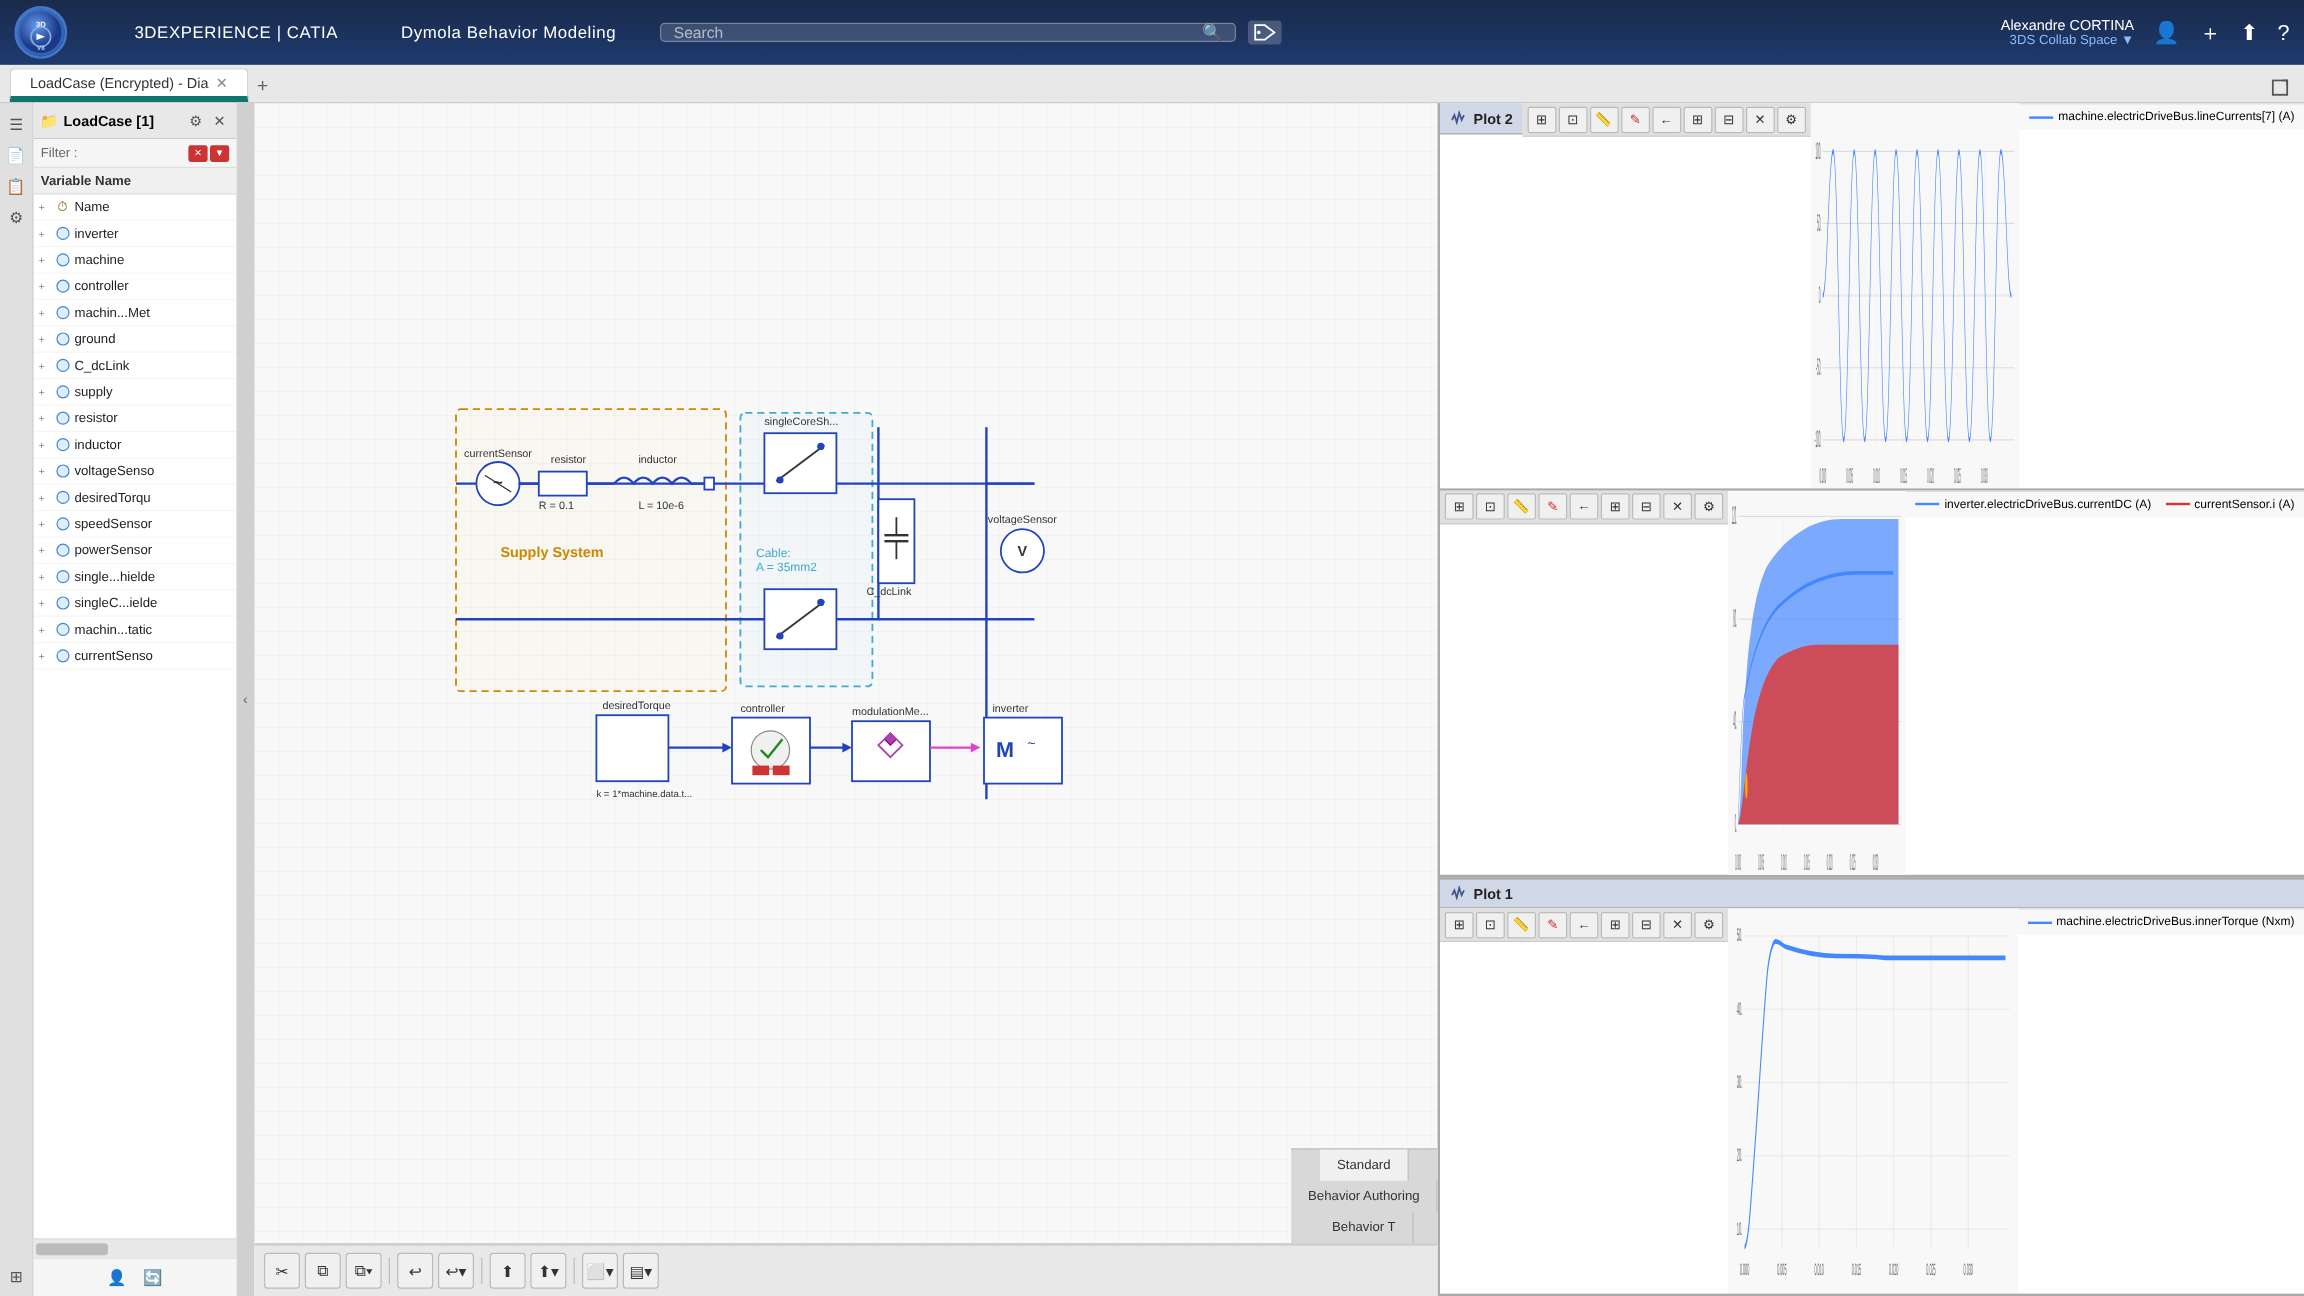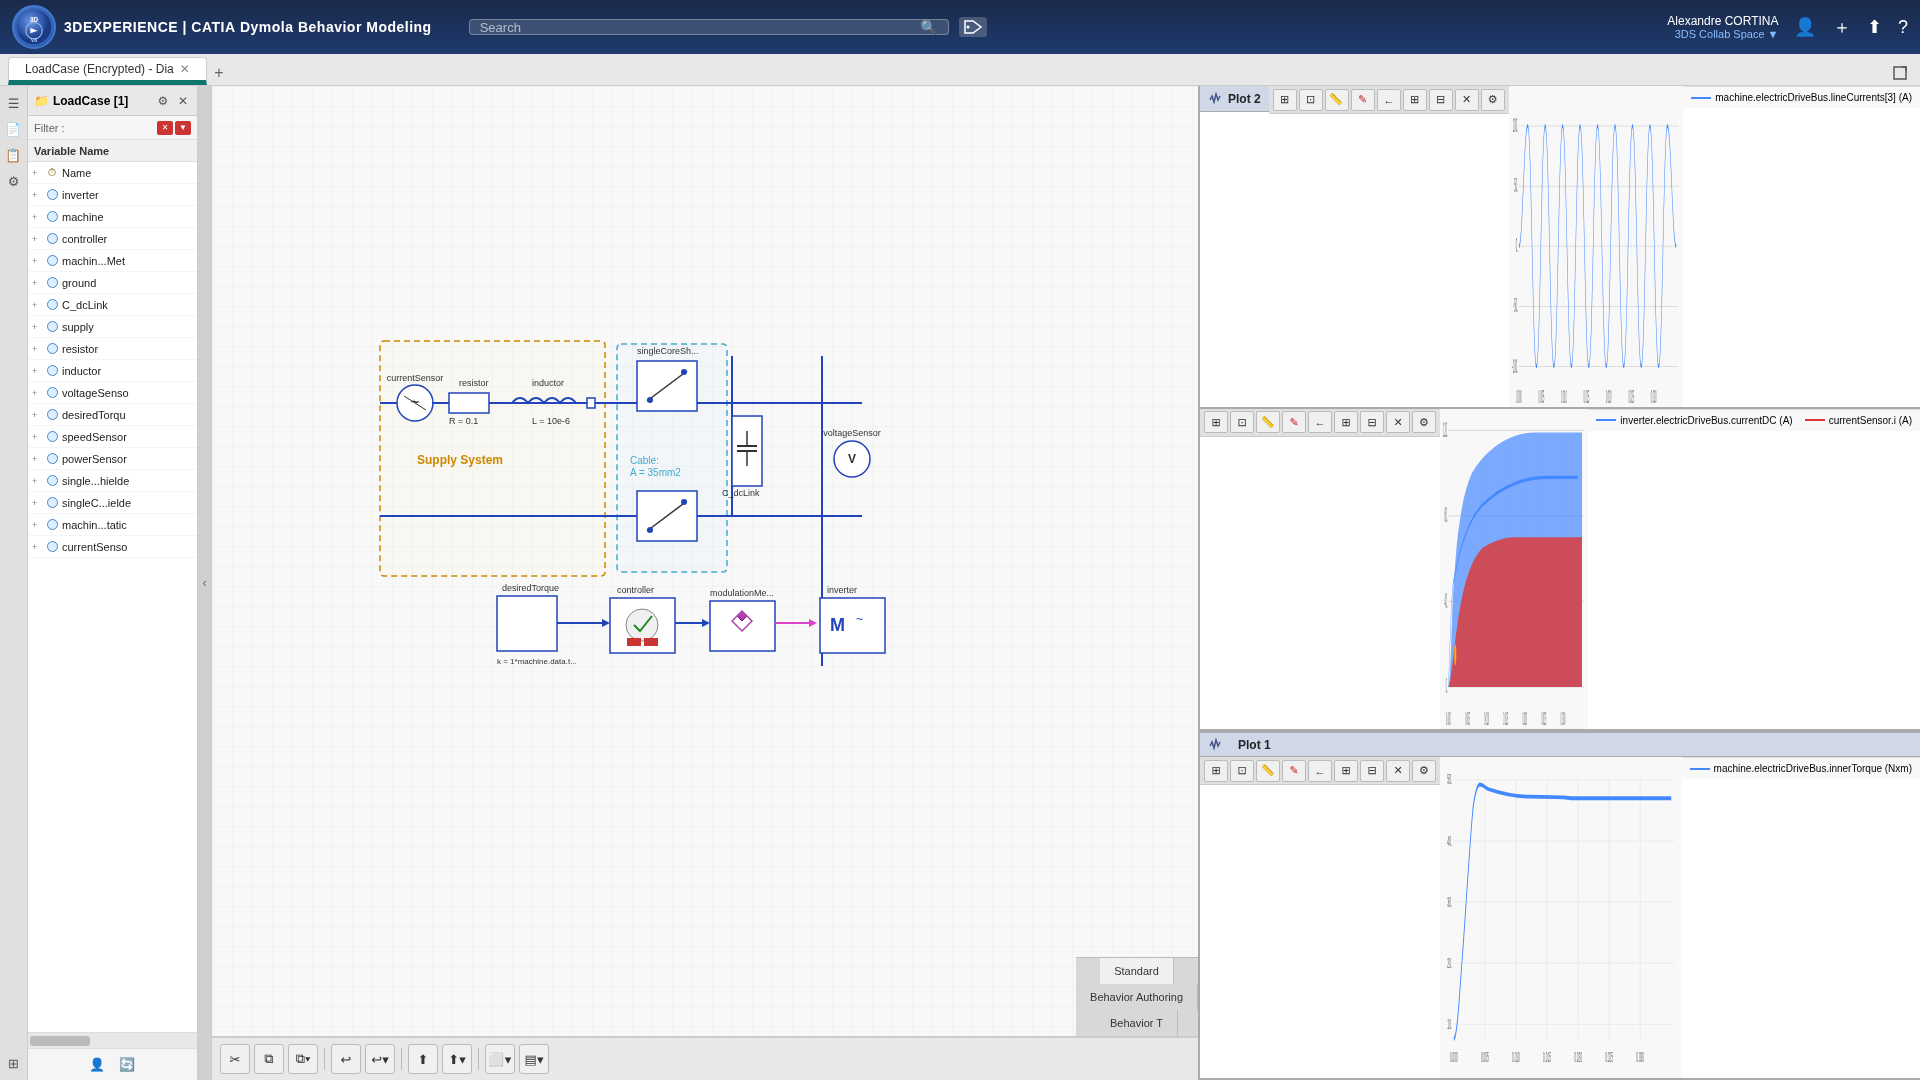--- a/index.html
+++ b/index.html
@@ -10,21 +10,21 @@
       width: 100%; height: 54px; background: linear-gradient(180deg, #1a2a4a 0%, #1e3a6e 100%);
       display: flex; align-items: center; gap: 10px; padding: 0 12px; position: relative; z-index: 100;
     }
     #topbar .logo-area { display: flex; align-items: center; gap: 8px; }
     .logo-circle {
       width: 44px; height: 44px; border-radius: 50%; background: radial-gradient(circle at 40% 35%, #5599ee, #1a4488);
       border: 2px solid #4477cc; display: flex; align-items: center; justify-content: center;
       font-size: 9px; color: white; font-weight: bold; text-align: center; line-height: 1.1;
     }
     .app-title { color: white; font-size: 14px; font-weight: 300; letter-spacing: 0.5px; }
-    .app-title span { font-weight: 700; }
+    .app-title span { font-weight: 400; margin-left: 48px; }
     .search-bar {
       margin-left: 27px; flex: 0 0 480px; height: 16px; background: rgba(255,255,255,0.15);
       border: 1px solid rgba(255,255,255,0.3); border-radius: 4px; display: flex; align-items: center;
       padding: 0 10px; gap: 6px;
     }
     .search-bar input {
       background: transparent; border: none; outline: none; color: white; font-size: 13px; flex: 1;
     }
     .search-bar input::placeholder { color: rgba(255,255,255,0.6); }
     .search-icon { color: rgba(255,255,255,0.8); font-size: 14px; }
@@ -583,21 +583,21 @@
           <text x="400" y="158" text-anchor="middle" font-size="9" fill="#666">0.020</text>
           <text x="490" y="158" text-anchor="middle" font-size="9" fill="#666">0.025</text>
           <text x="580" y="158" text-anchor="middle" font-size="9" fill="#666">0.030</text>
 
           <path d="M40,80 C55,80 60,20 75,20 C90,20 95,140 110,140 C125,140 130,20 145,20 C160,20 165,140 180,140 C195,140 200,20 215,20 C230,20 235,140 250,140 C265,140 270,20 285,20 C300,20 305,140 320,140 C335,140 340,20 355,20 C370,20 375,140 390,140 C405,140 410,20 425,20 C440,20 445,140 460,140 C475,140 480,20 495,20 C510,20 515,140 530,140 C545,140 550,20 565,20 C580,20 585,140 600,140 C615,140 620,20 635,20 C650,20 655,80 670,80" fill="none" stroke="#4488ff" stroke-width="2"></path>
         </svg>
       </div>
       <div class="legend-strip">
         <div class="legend-item">
           <div class="legend-line" style="background:#4488ff;"></div>
-          <span>machine.electricDriveBus.lineCurrents[3] (A)</span>
+          <span>machine.electricDriveBus.lineCurrents[7] (A)</span>
         </div>
       </div>
     </div>
 
     <div class="plot-panel">
       <div class="plot-toolbar">
         <div class="plot-btn">⊞</div>
         <div class="plot-btn">⊡</div>
         <div class="plot-btn">📏</div>
         <div class="plot-btn" style="color:#cc2222;">✎</div>
@@ -650,21 +650,21 @@
           <div class="legend-line" style="background:#4488ff;"></div>
           <span>inverter.electricDriveBus.currentDC (A)</span>
         </div>
         <div class="legend-item">
           <div class="legend-line" style="background:#dd3333;"></div>
           <span>currentSensor.i (A)</span>
         </div>
       </div>
     </div>
 
-    <div style="height:26px; background:#d0d8e8; border-bottom:1px solid #aaa; border-top:2px solid #aaa; display:flex; align-items:center; padding:0 8px; gap:16px;">
+    <div style="height:26px; background:#d0d8e8; border-bottom:1px solid #aaa; border-top:2px solid #aaa; display:flex; align-items:center; padding:0 8px; gap:6px;">
       <svg width="14" height="14" viewBox="0 0 14 14">
           <polyline points="2,8 4,4 6,10 8,2 10,8 12,4" fill="none" stroke="#445588" stroke-width="1.5"></polyline>
         </svg>
       <span class="plot-title">Plot 1</span>
     </div>
 
     <div class="plot-panel" style="border-top:none;">
       <div class="plot-toolbar">
         <div class="plot-btn">⊞</div>
         <div class="plot-btn">⊡</div>

